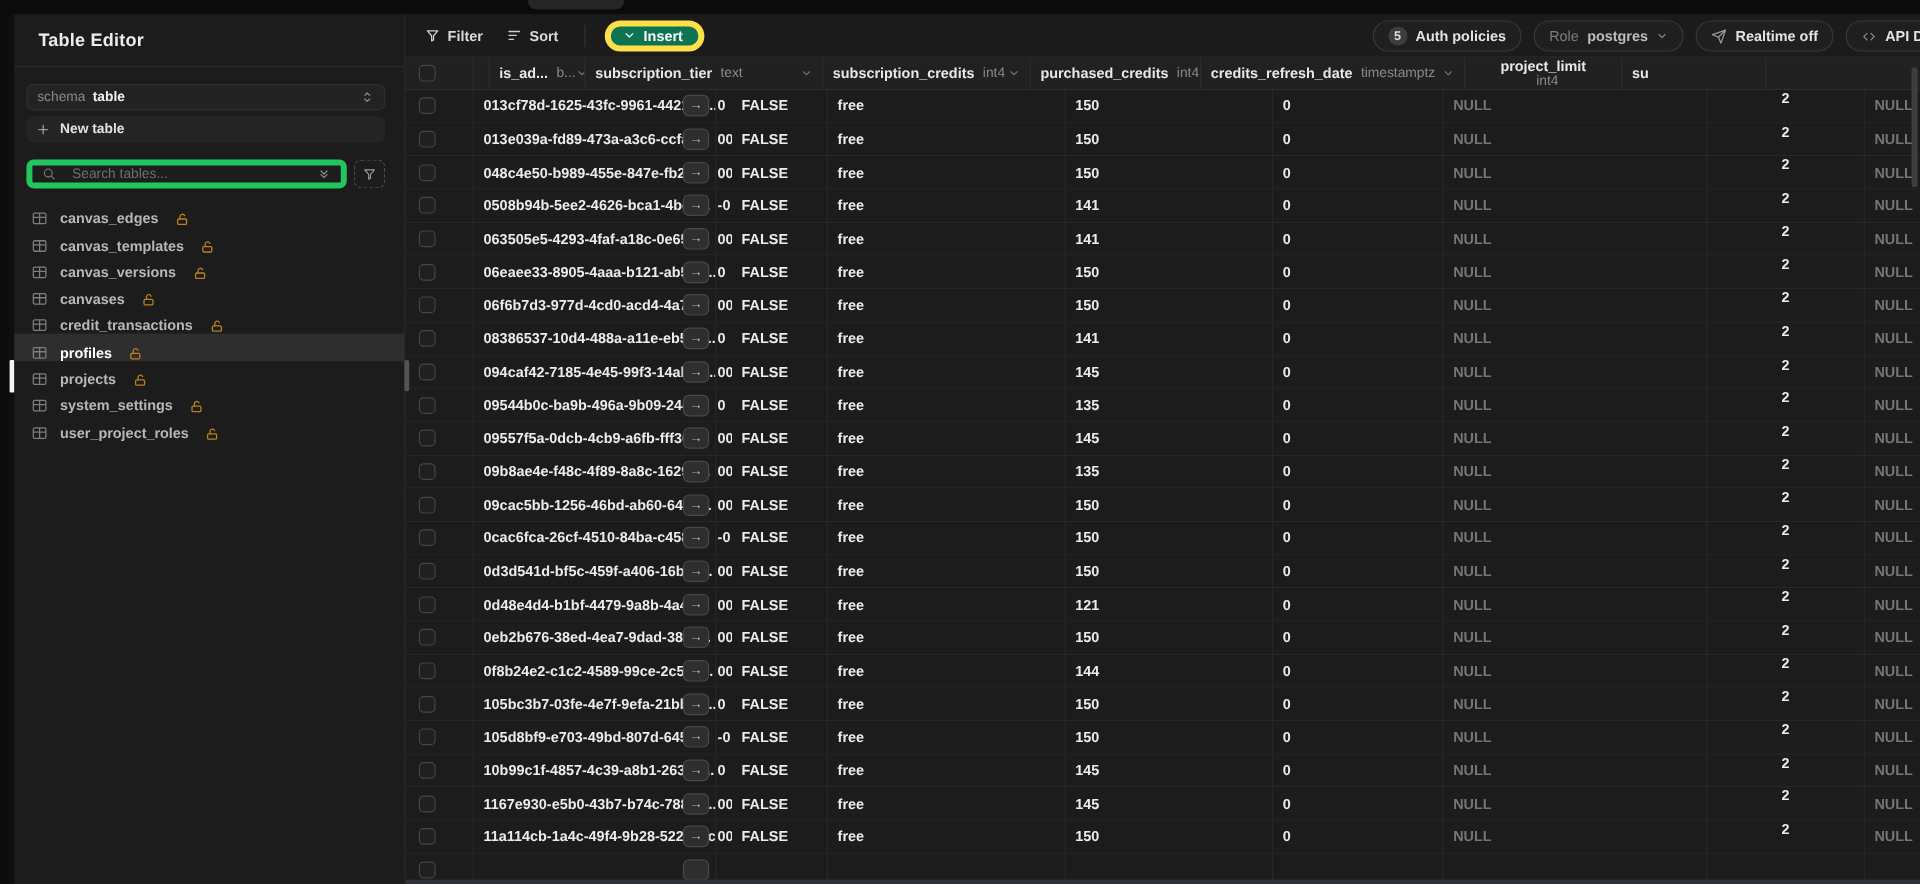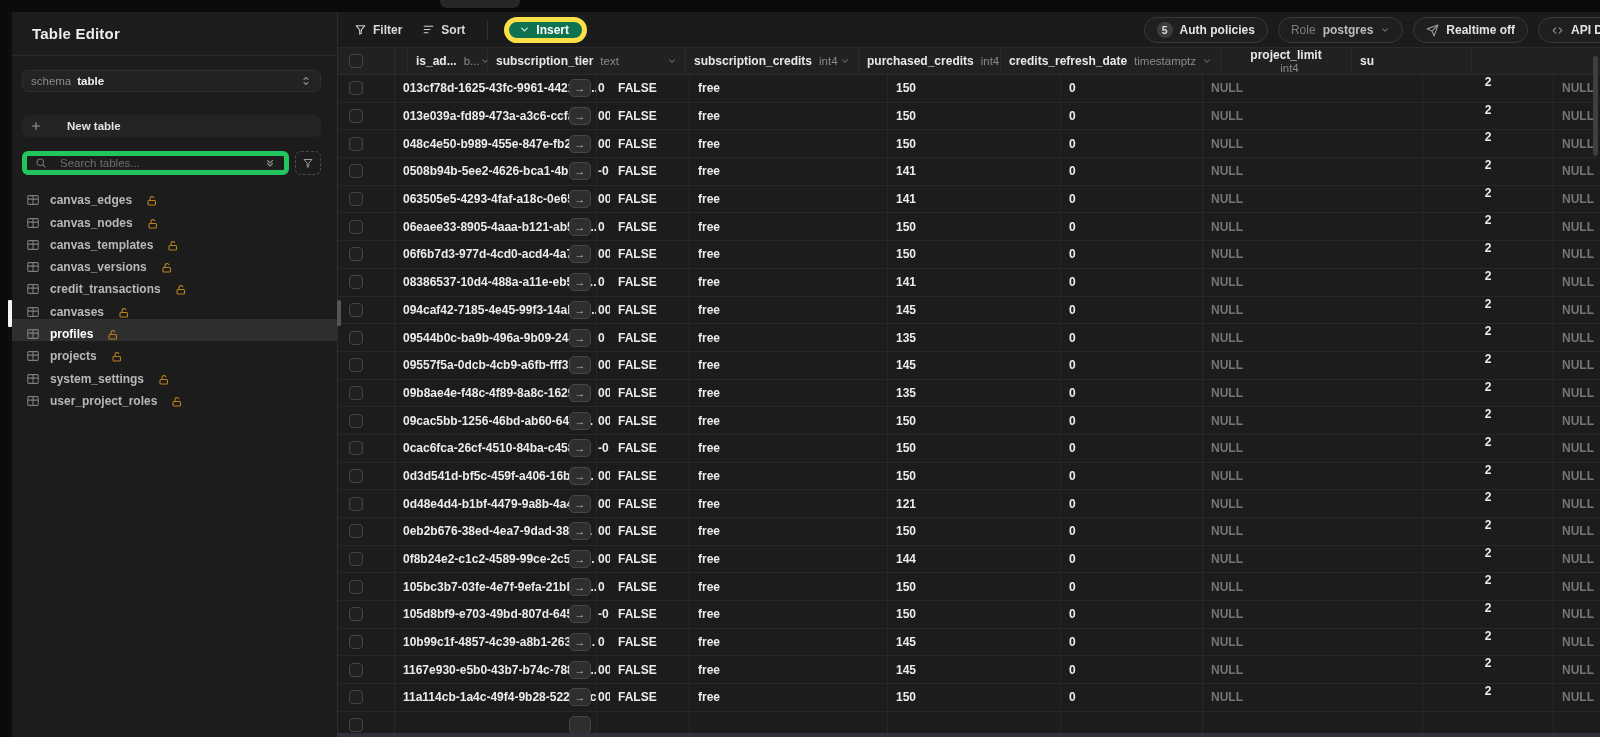--- a/index.html
+++ b/index.html
@@ -27,22 +27,22 @@
   .sidebar { width:326px; flex:none; background:#1c1c1c; border-right:1px solid #2e2e2e;
     display:flex; flex-direction:column; position:relative; }
   .sb-header { height:44px; flex:none; border-bottom:1px solid #292929; display:flex; align-items:center; padding:0 20px; }
   .sb-title { font-size:15px; font-weight:700; color:#ececec; letter-spacing:.2px; }
   .sb-controls { padding:14px 16px 0 10px; }
   .schema-select { height:22px; border-radius:6px; background:#232323; border:1px solid #2f2f2f;
     display:flex; align-items:center; gap:6px; padding:0 8px; cursor:pointer; }
   .schema-label { font-size:11.5px; color:#8a8a8a; }
   .schema-value { font-size:11.5px; color:#f0f0f0; font-weight:700; }
   .schema-select .caret { margin-left:auto; }
-  .new-table-btn { margin-top:23px; height:22px; border-radius:6px; background:#242424;
-    display:flex; align-items:center; gap:25px; padding:0 8px; cursor:pointer; }
+  .new-table-btn { margin-top:5px; height:22px; border-radius:6px; background:#242424;
+    display:flex; align-items:center; gap:8px; padding:0 8px; cursor:pointer; }
   .new-table-label { font-size:11.5px; font-weight:600; color:#e2e2e2; }
   .search-row { margin-top:14px; display:flex; gap:6px; height:24px; }
   .search-box { flex:1; border:5px solid #22c55e; border-radius:6px; background:#1d1d1d;
     display:flex; align-items:center; gap:13px; padding:0 8px; }
   .search-ph { font-size:11.5px; color:#6f6f6f; flex:1; }
   .mini-filter-btn { width:26px; height:24px; border:1px dashed #4a4a4a; border-radius:6px;
     display:flex; align-items:center; justify-content:center; cursor:pointer; }
 
   .sb-list { margin-top:10px; }
   .sb-item { height:22.3px; display:flex; align-items:flex-end; gap:10px; padding-left:14px;
@@ -177,92 +177,77 @@
     </span>
     <span class="sb-item-label">canvas_edges</span>
     <span class="sb-item-lock" hidden="">
       <svg width="12" height="12" viewBox="0 0 24 24" fill="none" stroke="#bb801c" stroke-width="2.2" stroke-linecap="round">
               <rect x="4" y="11" width="15" height="9" rx="2"></rect>
               <path d="M8 11V7a4 4 0 0 1 7.7-1.4"></path>
             </svg>
     </span>
   </div>
 
+
   <div class="sb-item">
     <span class="sb-item-icon">
       <svg width="14" height="14" viewBox="0 0 24 24" fill="none" stroke="#7e7e7e" stroke-width="1.8">
               <rect x="3" y="4.5" width="18" height="15" rx="2"></rect>
               <path d="M3 10.5h18M12 4.5v15"></path>
             </svg>
     </span>
-    <span class="sb-item-label">canvas_nodes</span>
+    <span class="sb-item-label">canvas_templates</span>
     <span class="sb-item-lock" hidden="">
       <svg width="12" height="12" viewBox="0 0 24 24" fill="none" stroke="#bb801c" stroke-width="2.2" stroke-linecap="round">
               <rect x="4" y="11" width="15" height="9" rx="2"></rect>
               <path d="M8 11V7a4 4 0 0 1 7.7-1.4"></path>
             </svg>
     </span>
   </div>
 
   <div class="sb-item">
     <span class="sb-item-icon">
       <svg width="14" height="14" viewBox="0 0 24 24" fill="none" stroke="#7e7e7e" stroke-width="1.8">
               <rect x="3" y="4.5" width="18" height="15" rx="2"></rect>
               <path d="M3 10.5h18M12 4.5v15"></path>
             </svg>
     </span>
-    <span class="sb-item-label">canvas_templates</span>
+    <span class="sb-item-label">canvas_versions</span>
     <span class="sb-item-lock" hidden="">
       <svg width="12" height="12" viewBox="0 0 24 24" fill="none" stroke="#bb801c" stroke-width="2.2" stroke-linecap="round">
               <rect x="4" y="11" width="15" height="9" rx="2"></rect>
               <path d="M8 11V7a4 4 0 0 1 7.7-1.4"></path>
             </svg>
     </span>
   </div>
 
   <div class="sb-item">
     <span class="sb-item-icon">
       <svg width="14" height="14" viewBox="0 0 24 24" fill="none" stroke="#7e7e7e" stroke-width="1.8">
               <rect x="3" y="4.5" width="18" height="15" rx="2"></rect>
               <path d="M3 10.5h18M12 4.5v15"></path>
             </svg>
     </span>
-    <span class="sb-item-label">canvas_versions</span>
+    <span class="sb-item-label">canvases</span>
     <span class="sb-item-lock" hidden="">
       <svg width="12" height="12" viewBox="0 0 24 24" fill="none" stroke="#bb801c" stroke-width="2.2" stroke-linecap="round">
               <rect x="4" y="11" width="15" height="9" rx="2"></rect>
               <path d="M8 11V7a4 4 0 0 1 7.7-1.4"></path>
             </svg>
     </span>
   </div>
 
   <div class="sb-item">
     <span class="sb-item-icon">
       <svg width="14" height="14" viewBox="0 0 24 24" fill="none" stroke="#7e7e7e" stroke-width="1.8">
               <rect x="3" y="4.5" width="18" height="15" rx="2"></rect>
               <path d="M3 10.5h18M12 4.5v15"></path>
             </svg>
     </span>
     <span class="sb-item-label">credit_transactions</span>
-    <span class="sb-item-lock" hidden="">
-      <svg width="12" height="12" viewBox="0 0 24 24" fill="none" stroke="#bb801c" stroke-width="2.2" stroke-linecap="round">
-              <rect x="4" y="11" width="15" height="9" rx="2"></rect>
-              <path d="M8 11V7a4 4 0 0 1 7.7-1.4"></path>
-            </svg>
-    </span>
-  </div>
-
-  <div class="sb-item">
-    <span class="sb-item-icon">
-      <svg width="14" height="14" viewBox="0 0 24 24" fill="none" stroke="#7e7e7e" stroke-width="1.8">
-              <rect x="3" y="4.5" width="18" height="15" rx="2"></rect>
-              <path d="M3 10.5h18M12 4.5v15"></path>
-            </svg>
-    </span>
-    <span class="sb-item-label">canvases</span>
     <span class="sb-item-lock" hidden="">
       <svg width="12" height="12" viewBox="0 0 24 24" fill="none" stroke="#bb801c" stroke-width="2.2" stroke-linecap="round">
               <rect x="4" y="11" width="15" height="9" rx="2"></rect>
               <path d="M8 11V7a4 4 0 0 1 7.7-1.4"></path>
             </svg>
     </span>
   </div>
 
   <div class="sb-item selected">
     <span class="sb-item-icon">

